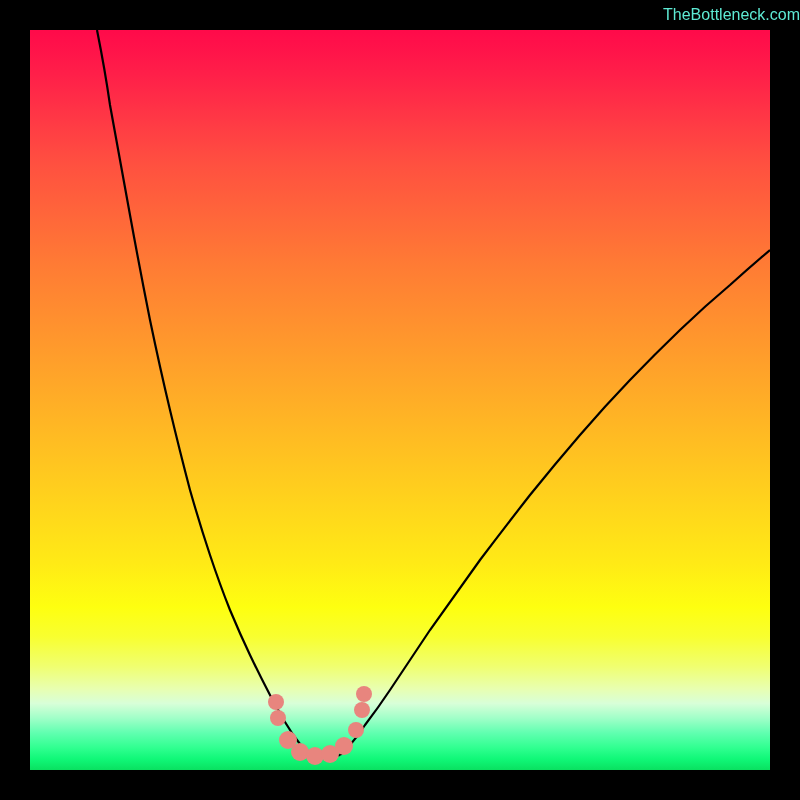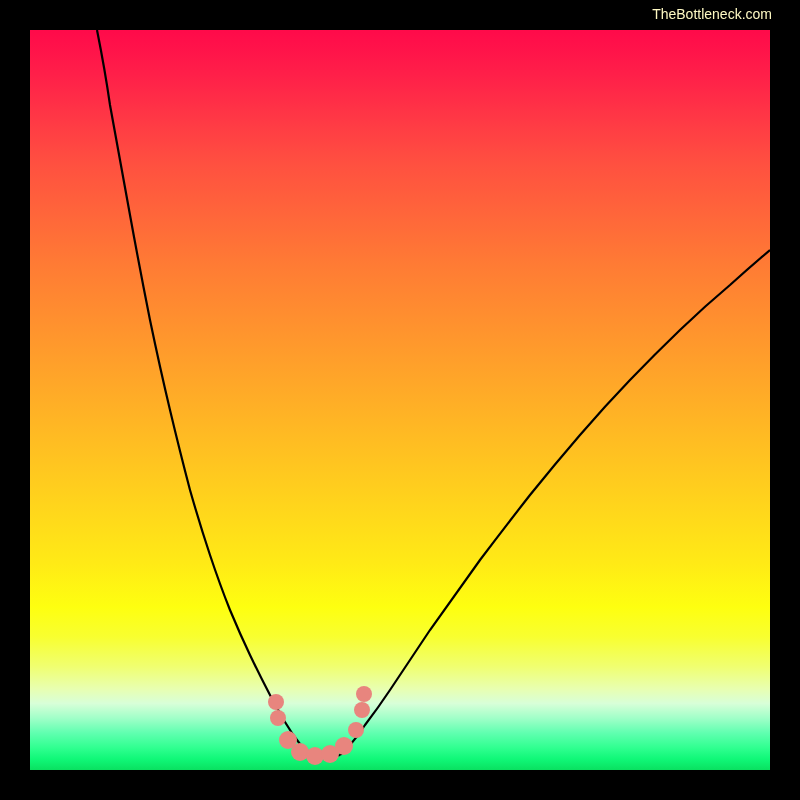--- a/index.html
+++ b/index.html
@@ -10,23 +10,23 @@
     body {
       width: 800px;
       height: 800px;
       background: #000;
       position: relative;
       font-family: Arial, sans-serif;
     }
     .watermark {
       position: absolute;
       top: 6px;
-      right: 28px;
-      color: #fef9c3;
-      font-size: 14px;
+      right: 0;
+      color: #5eead4;
+      font-size: 16px;
       z-index: 100;
     }
     .plot-area {
       position: absolute;
       top: 30px;
       left: 30px;
       width: 740px;
       height: 740px;
       overflow: hidden;
     }

